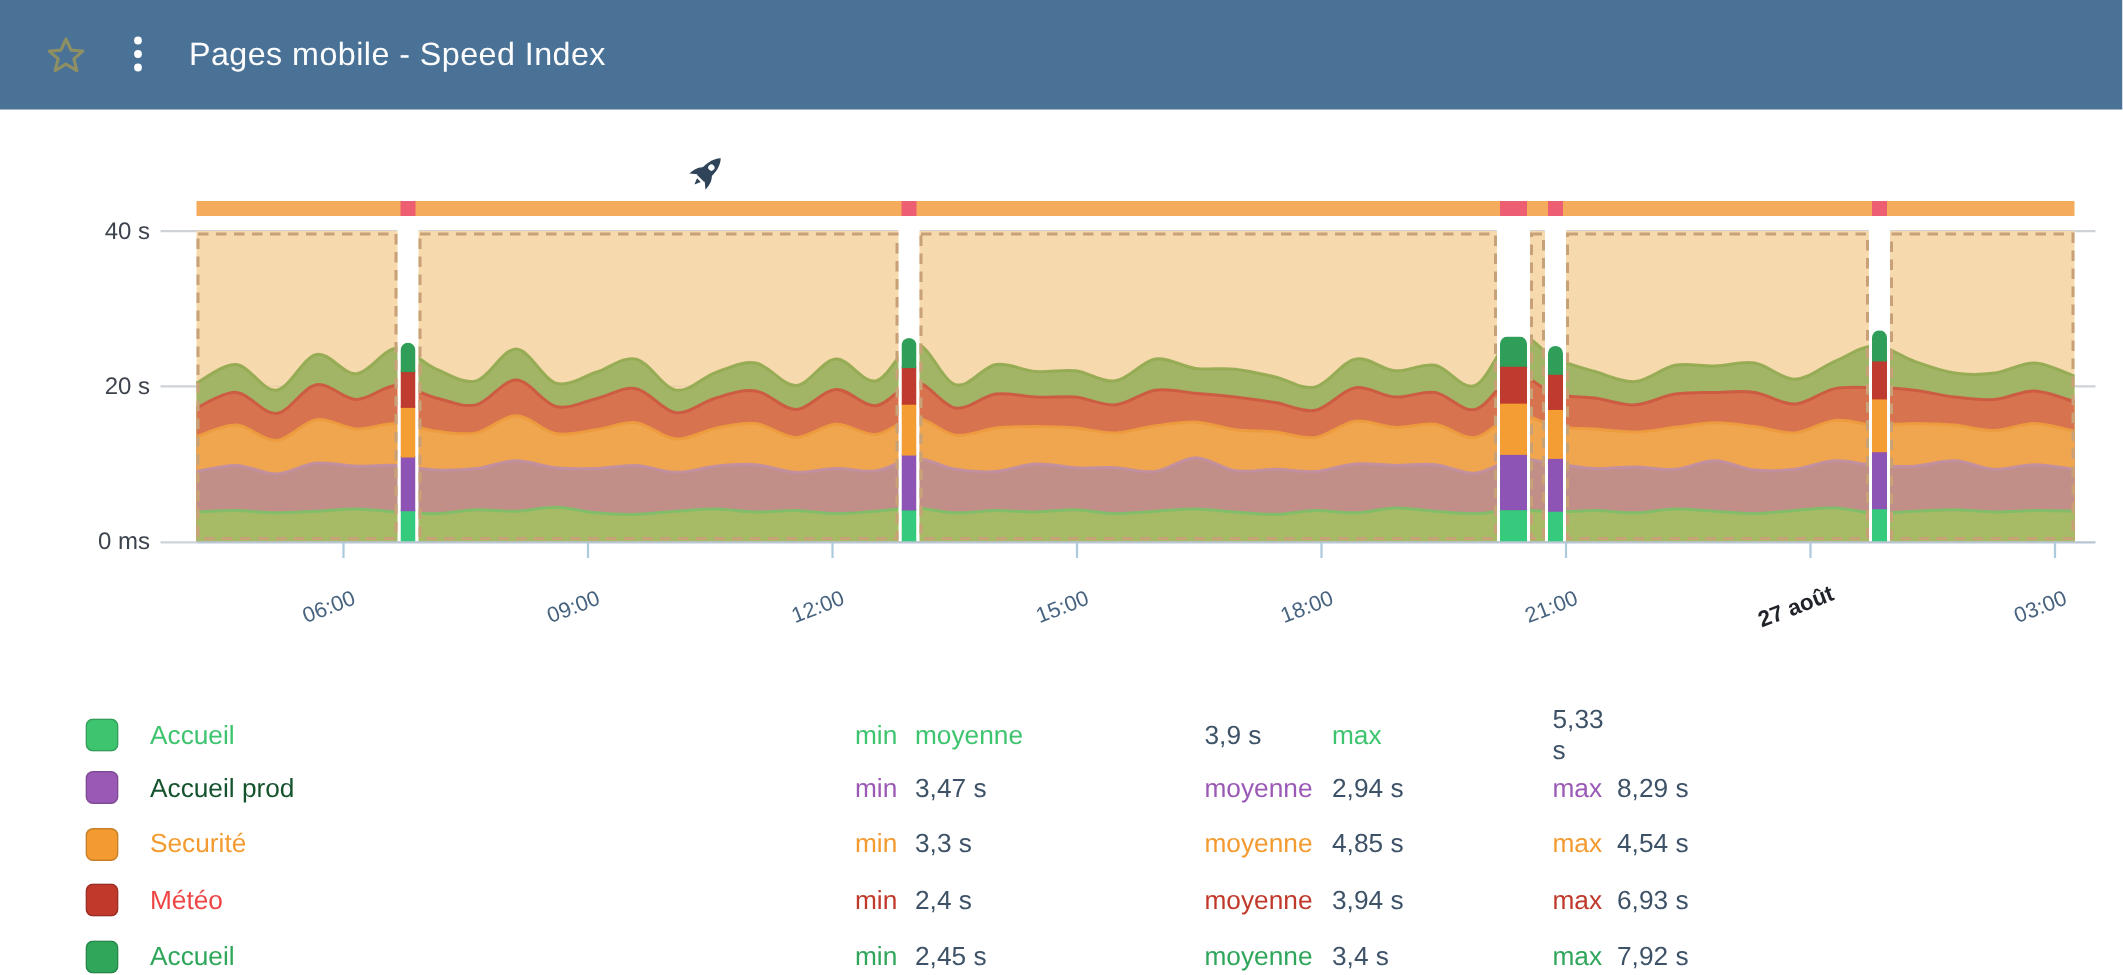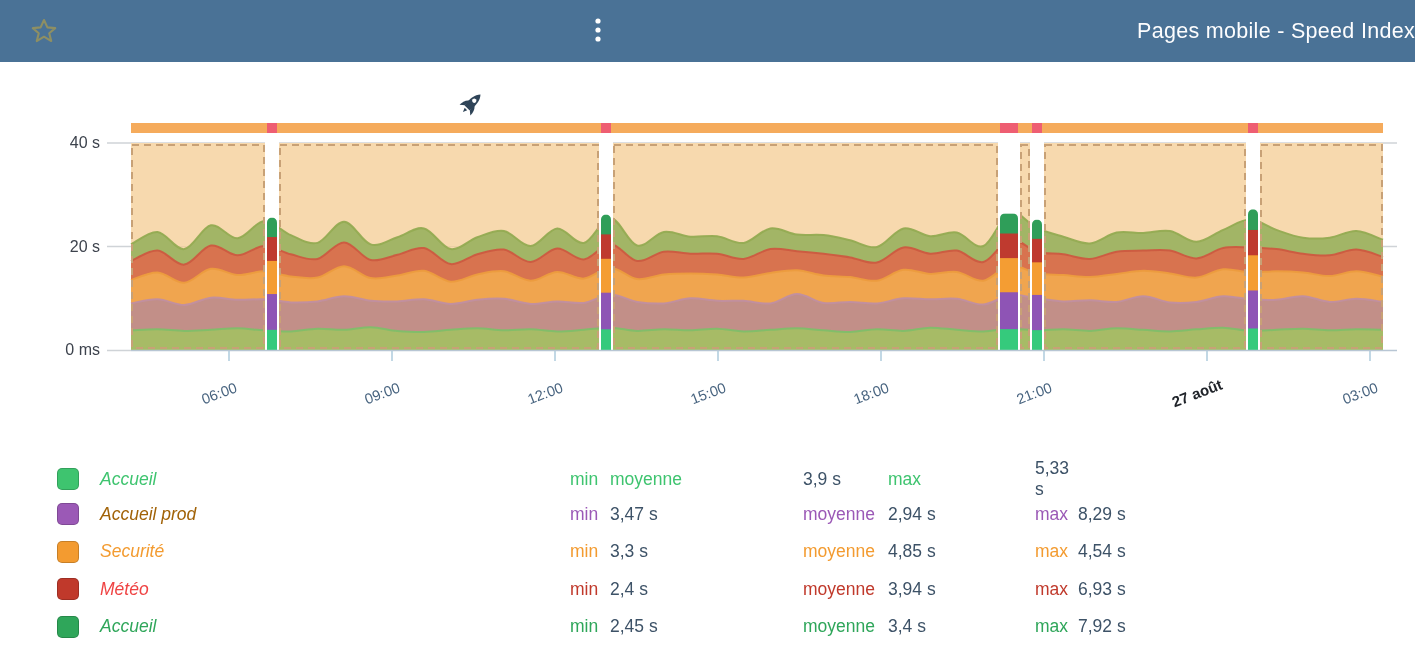--- a/index.html
+++ b/index.html
@@ -1,25 +1,25 @@
 <!DOCTYPE html>
 <html><head>
 <meta charset="utf-8">
 <style>
   html,body{margin:0;padding:0;background:#fff;}
   body{width:1415px;height:650px;overflow:hidden;font-family:"Liberation Sans",sans-serif;position:relative;}
-  .panel-header{height:62px;background:#4a7296;display:flex;align-items:center;justify-content:space-between;}
+  .panel-header{height:73px;background:#4a7296;display:flex;align-items:center;}
   .fav-btn{margin-left:30px;width:28px;height:28px;display:flex;align-items:center;justify-content:center;cursor:pointer;}
   .kebab-btn{margin-left:24px;width:20px;height:30px;display:flex;align-items:center;justify-content:center;cursor:pointer;}
   .panel-title{margin-left:24px;color:#fdfdfe;font-size:21.5px;letter-spacing:.3px;}
   #chart-wrap{width:1413px;height:395px;}
   #legend{padding-left:57px;padding-top:1px;}
   .legend-row{display:grid;grid-template-columns:22px 491px 40px 193px 85px 147px 43px auto;align-items:center;height:37.5px;font-size:17.5px;}
   .legend-swatch{width:22px;height:22px;border-radius:5px;border:1.5px solid rgba(0,0,0,.18);box-sizing:border-box;cursor:pointer;}
-  .legend-label{padding-left:21px;cursor:pointer;font-style:italic;}
+  .legend-label{padding-left:21px;cursor:pointer;}
   .stat-value{color:#3d5267;}
   text{font-family:"Liberation Sans",sans-serif;}
 </style>
 </head>
 <body>
 
 <div class="panel-header">
   <div class="fav-btn">
     <svg width="28" height="28" viewBox="0 0 24 24">
       <path d="M12 2.6 L14.9 8.9 L21.6 9.5 L16.5 13.9 L18.2 20.6 L12 16.9 L5.8 20.6 L7.5 13.9 L2.4 9.5 L9.1 8.9 Z" fill="none" stroke="#8e8f63" stroke-width="1.8" stroke-linejoin="round"></path>
@@ -171,21 +171,21 @@
       <div class="legend-swatch" style="background:#3ec46f"></div>
       <div class="legend-label" style="color:#3ec46f">Accueil</div>
       <div style="color:#3ec46f">min</div>
       <div style="color:#3ec46f">moyenne</div>
       <div class="stat-value">3,9 s</div>
       <div style="color:#3ec46f">max</div>
       <div class="stat-value">5,33 s</div>
     </div>
     <div class="legend-row">
       <div class="legend-swatch" style="background:#9b59b6"></div>
-      <div class="legend-label" style="color:#a16207">Accueil prod</div>
+      <div class="legend-label" style="color:#14532d">Accueil prod</div>
       <div style="color:#9b59b6">min</div>
       <div class="stat-value">3,47 s</div>
       <div style="color:#9b59b6">moyenne</div>
       <div class="stat-value">2,94 s</div>
       <div style="color:#9b59b6">max</div>
       <div class="stat-value">8,29 s</div>
     </div>
     <div class="legend-row">
       <div class="legend-swatch" style="background:#f39b30"></div>
       <div class="legend-label" style="color:#f39b30">Securité</div>

